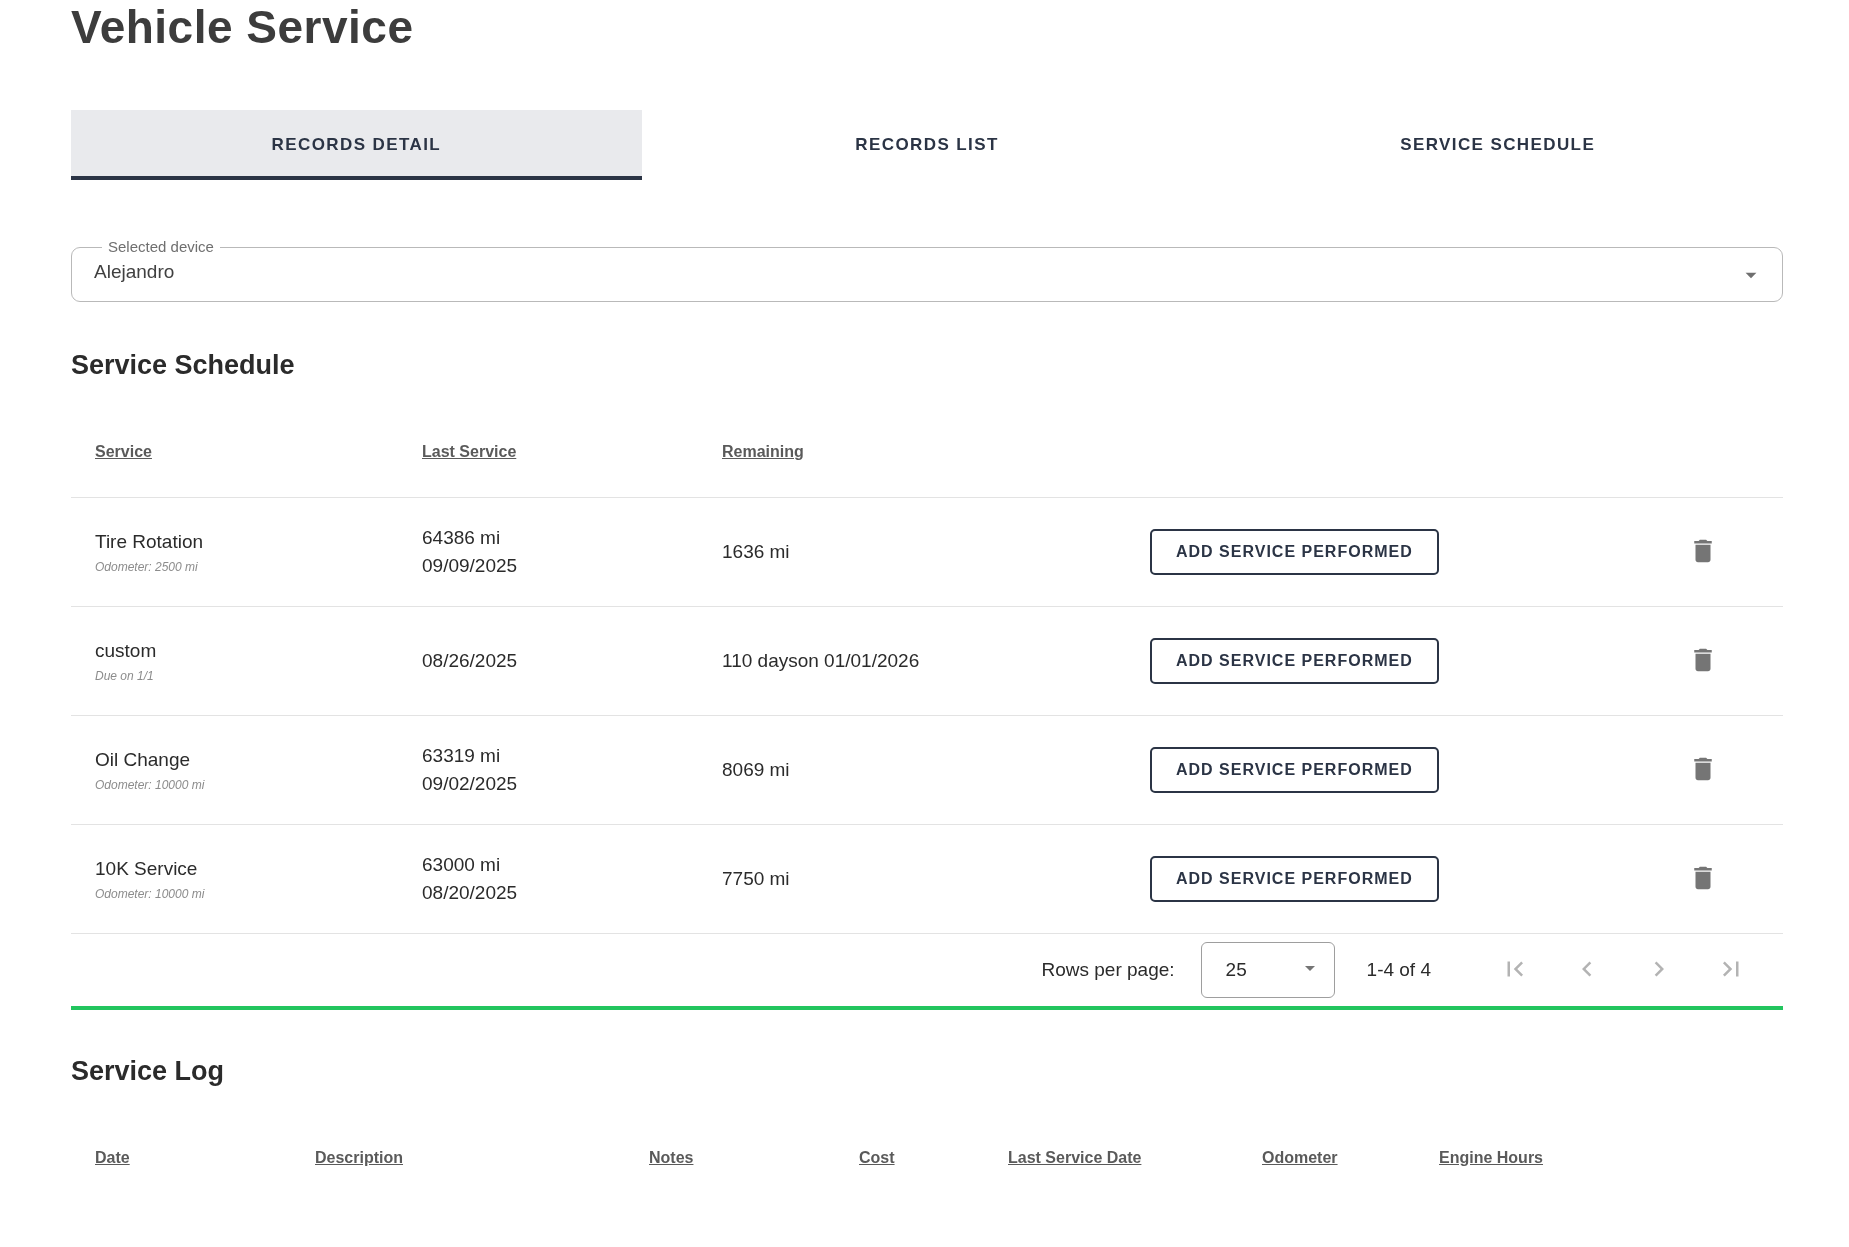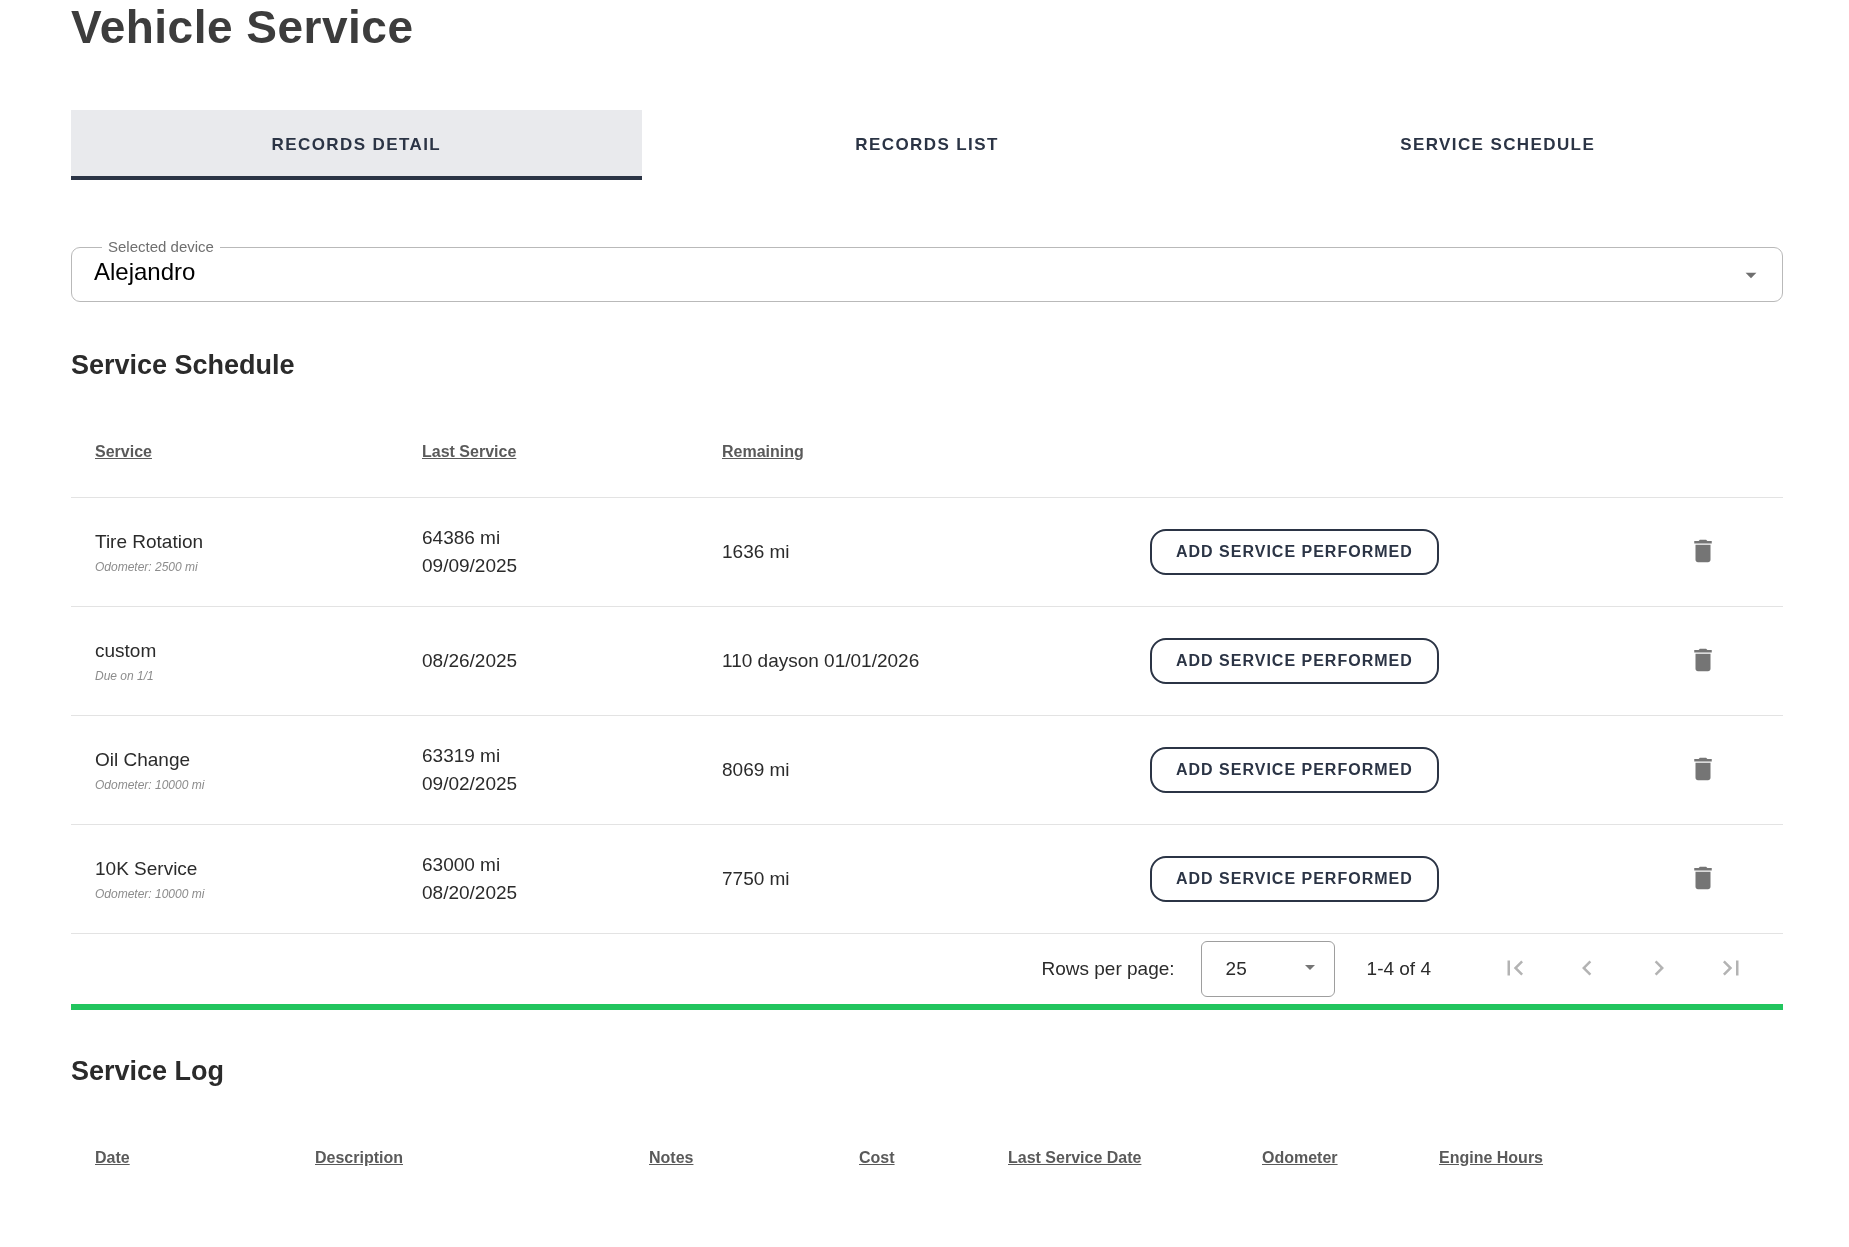--- a/index.html
+++ b/index.html
@@ -48,21 +48,21 @@
     border-radius: 9px;
     position: relative;
     padding: 0 18px 6px 22px;
     display: flex; align-items: center; justify-content: space-between;
     cursor: pointer;
   }
   .device-select legend {
     font-size: 15px; color: #6f6f6f;
     padding: 0 6px; margin-left: 8px; line-height: 14px;
   }
-  .device-select .value { font-size: 24px; color: #000000; margin-top: -6px; }
+  .device-select .value { font-size: 19px; color: #404040; margin-top: -6px; }
   .caret-icon svg { display: block; }
 
   
   .section-heading {
     font-size: 27px; font-weight: 700; color: #2b2b2b;
   }
   .schedule-heading { margin-top: 48px; }
   .log-heading { margin-top: 46px; }
 
   
@@ -78,38 +78,38 @@
   }
   .sched-row { height: 109px; border-bottom: 1px solid #e3e3e3; }
   .cell-main { font-size: 19px; color: #2b2b2b; }
   .cell-note { font-size: 12px; font-style: italic; color: #8c8c8c; margin-top: 7px; }
   .last-service { white-space: pre-line; line-height: 1.45; }
 
   .add-service-btn {
     justify-self: start;
     background: #ffffff;
     border: 2px solid #2b3445;
-    border-radius: 16px;
+    border-radius: 5px;
     color: #2b3445;
     font-family: "Liberation Sans", sans-serif;
     font-size: 16px; font-weight: 700; letter-spacing: 1px;
     padding: 12px 24px;
     cursor: pointer;
   }
   .trash-btn {
     justify-self: center;
     background: none; border: none; cursor: pointer;
     width: 44px; height: 44px;
     display: flex; align-items: center; justify-content: center;
   }
 
   
   .pagination {
     height: 76px;
-    border-bottom: 6px solid #22c55e;
+    border-bottom: 4px solid #22c55e;
     display: flex; align-items: center; justify-content: flex-end;
     padding-right: 30px;
     font-size: 19px; color: #2b2b2b;
   }
   .rpp-label { margin-right: 26px; }
   .rpp-select {
     width: 134px; height: 56px;
     border: 1.5px solid #9e9e9e; border-radius: 6px;
     display: flex; align-items: center; justify-content: space-between;
     padding: 0 12px 0 24px;

